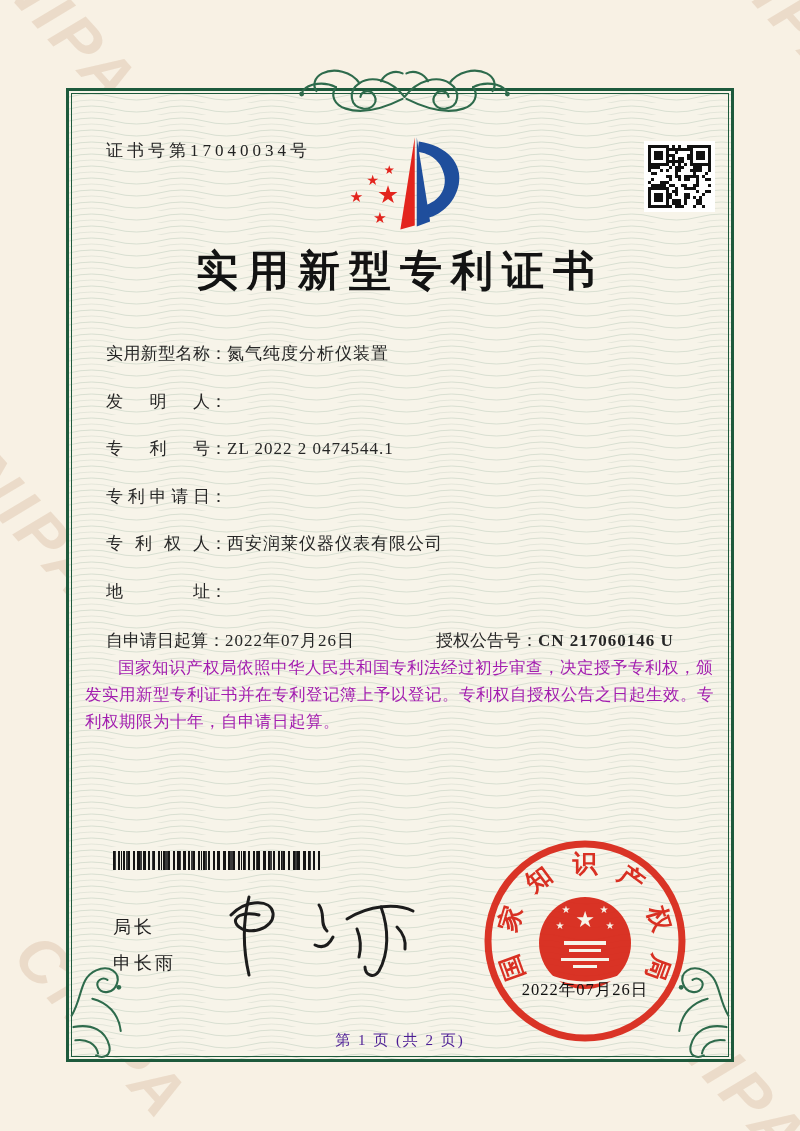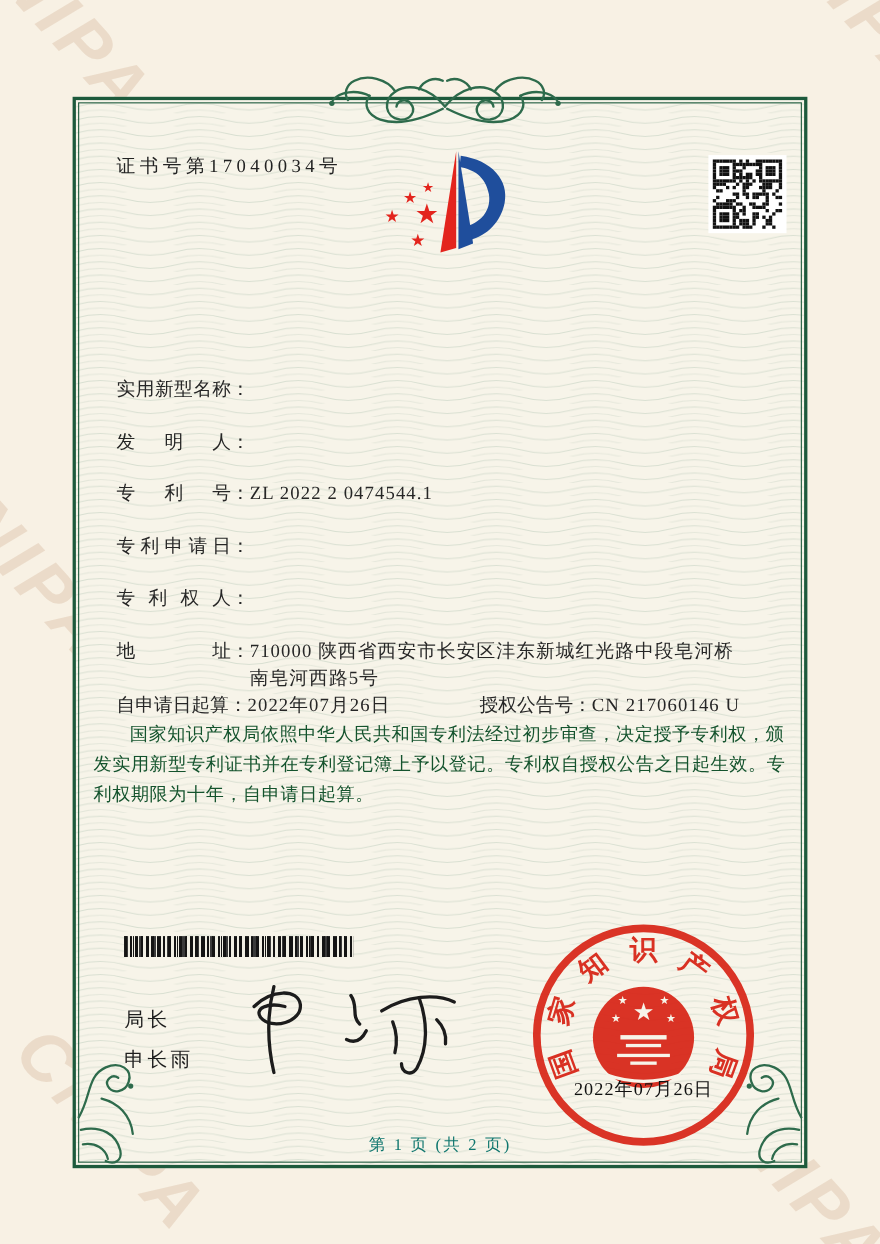--- a/index.html
+++ b/index.html
@@ -36,40 +36,40 @@
     font-size:42px;font-weight:bold;letter-spacing:9px;color:#131313;
   }
   .frow{position:absolute;display:flex;font-size:17px;line-height:25px;color:#262626;}
   .flabel{
     display:inline-block;width:104px;text-align:justify;text-align-last:justify;
     text-justify:inter-character;flex:none;
   }
   .fcolon{flex:none;}
   .fvalue{display:inline-block;width:452px;letter-spacing:1px;}
   .grant-extra{position:absolute;left:330px;top:0;display:flex;white-space:nowrap;}
-  .paras{position:absolute;left:16px;top:563px;width:642px;font-size:16.5px;line-height:27px;color:#14532d;}
+  .paras{position:absolute;left:16px;top:563px;width:642px;font-size:16.5px;line-height:27px;color:#a21caf;}
   .paras p{margin:0;text-indent:2em;letter-spacing:0.5px;}
   .barcode{
     position:absolute;left:44px;top:760px;width:208px;height:19px;
     background:
       repeating-linear-gradient(90deg,#141414 0 2px,rgba(0,0,0,0) 2px 5px),
       repeating-linear-gradient(90deg,#141414 0 1px,rgba(0,0,0,0) 1px 8px),
       repeating-linear-gradient(90deg,#3a3a3a 0 3px,rgba(0,0,0,0) 3px 13px);
     background-color:#f1efe4;
   }
   .signer{position:absolute;left:44px;top:818px;font-size:18px;letter-spacing:3px;color:#1e1e1e;line-height:36px;}
   .signature{position:absolute;left:150px;top:788px;width:215px;height:105px;}
   .seal{position:absolute;left:412px;top:746px;width:208px;height:208px;}
   .seal-char{font-size:25px;font-weight:bold;fill:#d8291b;text-anchor:middle;dominant-baseline:middle;
     font-family:"Liberation Serif","DejaVu Serif",serif;}
   .seal-date{
     position:absolute;left:420px;top:888px;width:192px;text-align:center;
     font-size:16.5px;color:#111;letter-spacing:1px;white-space:nowrap;
   }
-  .page-indicator{position:absolute;left:0;top:940px;width:100%;text-align:center;font-size:15px;color:#0f766e;letter-spacing:2px;}
+  .page-indicator{position:absolute;left:0;top:940px;width:100%;text-align:center;font-size:15px;color:#4c1d95;letter-spacing:2px;}
   .orn-top{position:absolute;left:218px;top:-30px;width:235px;height:62px;}
   .orn-corner{position:absolute;width:104px;height:104px;}
   .orn-bl{left:-5px;top:868px;}
   .orn-br{right:-5px;top:868px;transform:scaleX(-1);}
   .note{
     position:absolute;left:50%;top:1070px;transform:translateX(-50%);
     background:#ffffff;padding:8px 34px;font-size:16px;letter-spacing:3px;color:#2a2a2a;white-space:nowrap;
   }
   .green{stroke:#2e6b4c;fill:none;stroke-width:2.2;stroke-linecap:round;}
 </style>
@@ -362,56 +362,58 @@
           <div class="qrc" style="grid-row-start: 21; grid-column-start: 7;"></div>
           <div class="qrc" style="grid-row-start: 21; grid-column-start: 8;"></div>
           <div class="qrc" style="grid-row-start: 21; grid-column-start: 10;"></div>
           <div class="qrc" style="grid-row-start: 21; grid-column-start: 11;"></div>
           <div class="qrc" style="grid-row-start: 21; grid-column-start: 12;"></div>
           <div class="qrc" style="grid-row-start: 21; grid-column-start: 16;"></div>
           <div class="qrc" style="grid-row-start: 21; grid-column-start: 19;"></div>
         </div>
     </div>
 
+    <div class="title">实用新型专利证书</div>
 
     <div class="frow" style="left:37px;top:250px;">
       <span class="flabel">实用新型名称</span>
         <span class="fcolon">：</span>
+      <span class="fvalue">氮气纯度分析仪装置</span>
     </div>
     <div class="frow" style="left:37px;top:298px;">
       <span class="flabel">发明人</span>
         <span class="fcolon">：</span>
     </div>
     <div class="frow" style="left:37px;top:345px;">
       <span class="flabel">专利号</span>
         <span class="fcolon">：</span>
       <span class="fvalue">ZL 2022 2 0474544.1</span>
     </div>
     <div class="frow" style="left:37px;top:393px;">
       <span class="flabel">专利申请日</span>
         <span class="fcolon">：</span>
     </div>
     <div class="frow" style="left:37px;top:440px;">
       <span class="flabel">专利权人</span>
         <span class="fcolon">：</span>
+      <span class="fvalue">西安润莱仪器仪表有限公司</span>
     </div>
     <div class="frow" style="left:37px;top:488px;">
       <span class="flabel">地址</span>
         <span class="fcolon">：</span>
-      <span class="fvalue">710000 陕西省西安市长安区沣东新城红光路中段皂河桥南皂河西路5号</span>
     </div>
 
     <div class="frow" style="left:37px;top:537px;width:620px;">
       <span>自申请日起算</span>
         <span>：</span>
       <span style="letter-spacing:1px;">2022年07月26日</span>
       <span class="grant-extra">
         <span>授权公告号</span>
           <span>：</span>
-        <span style="letter-spacing:1px;">CN 217060146 U</span>
+        <span style="letter-spacing:1px;font-weight:bold;">CN 217060146 U</span>
       </span>
     </div>
 
     <div class="paras">
       <p>国家知识产权局依照中华人民共和国专利法经过初步审查，决定授予专利权，颁发实用新型专利证书并在专利登记簿上予以登记。专利权自授权公告之日起生效。专利权期限为十年，自申请日起算。</p>
     </div>
 
     <div class="barcode"></div>
 
     <div class="signer">

